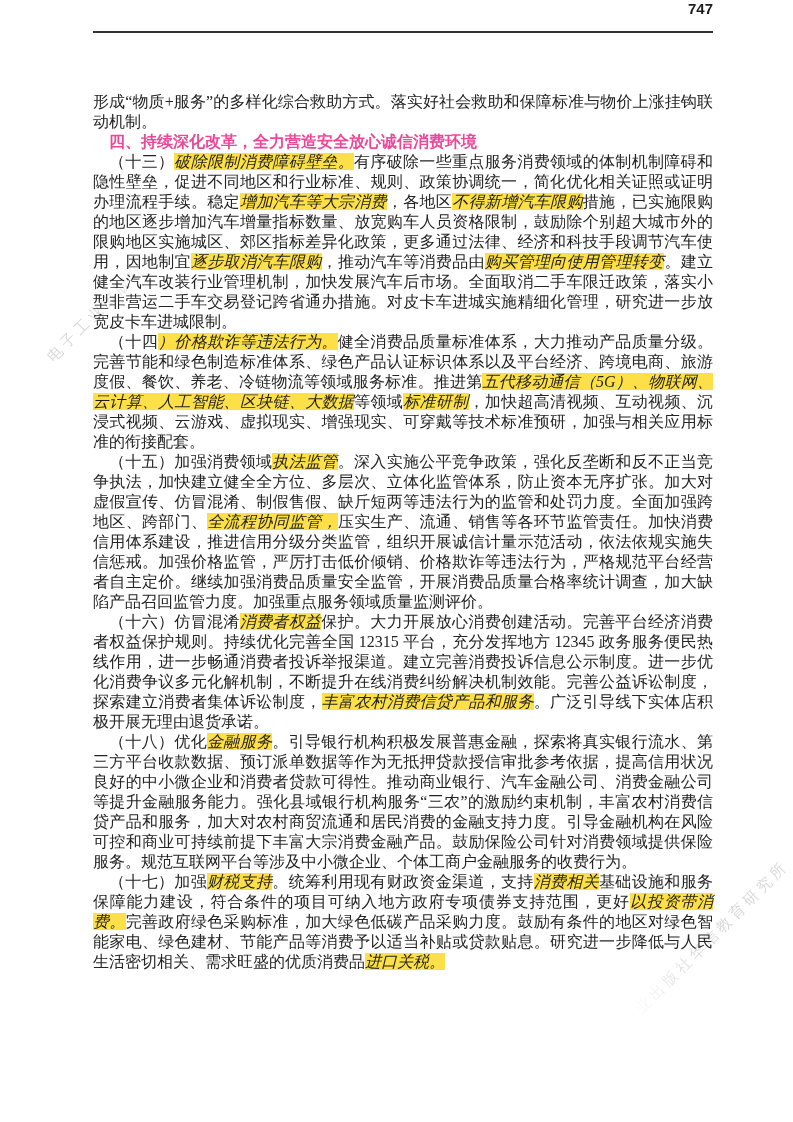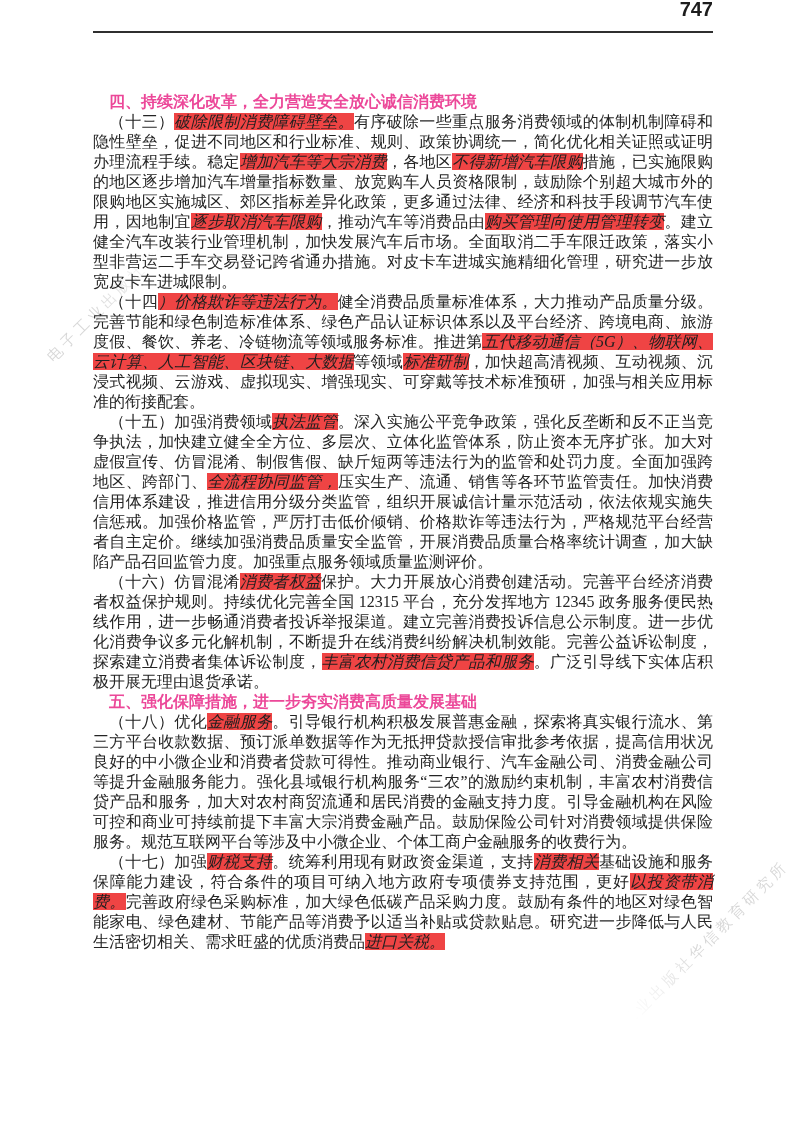--- a/index.html
+++ b/index.html
@@ -8,42 +8,42 @@
     width:793px;height:1122px;
     background:#ffffff;
     overflow:hidden;
     font-family:"Liberation Serif","DejaVu Serif",serif;
     color:#242424;
   }
   .page-number{
     position:absolute;left:93px;top:1px;width:620px;
     text-align:right;
     font-family:"Liberation Sans","DejaVu Sans",sans-serif;
-    font-weight:700;font-size:20px;line-height:16px;color:#1d1d1d;
+    font-weight:700;font-size:15px;line-height:16px;color:#1d1d1d;
   }
   .header-rule{
     position:absolute;left:93px;top:31px;width:620px;height:2px;
     background:#2f2f2f;
   }
   .content{
     position:absolute;left:93px;top:92px;width:620px;
     font-size:16px;line-height:20px;
     text-align:justify;
     text-justify:inter-ideograph;
   }
   .content p{margin:0;padding:0;}
   p.body, p.continuation, p.heading{ text-indent:0; }
   p.body, p.heading{ text-indent:16px; }
   p.heading{
     font-weight:700;
     font-family:"Liberation Sans","DejaVu Sans",sans-serif;
     color:#ec4899;
   }
   .hl{
-    background:#ef4444;
+    background:#fde047;
     font-style:italic; 
     color:#1f1f1f;
   }
   .wm{
     position:absolute;white-space:nowrap;
     font-size:15px;letter-spacing:4px;
     color:rgba(0,0,0,0.16);
     transform:rotate(-45deg);
     transform-origin:0 50%;
     pointer-events:none;
@@ -64,22 +64,22 @@
 <body>
 
 <div class="page">
   <div class="page-number">747</div>
   <div class="header-rule"></div>
 
   <span class="wm" id="wm1">电子工业出版社华信教育研究所</span>
   <span class="wm" id="wm2">电子工业出版社华信教育研究所</span>
 
   <div class="content" id="doc-body">
+      <p class="continuation"><span>形成“物质+服务”的多样化综合救助方式。落实好社会救助和保障标准与物价上涨挂钩联动机制。</span></p>
       <p class="heading"><span>四、持续深化改革，全力营造安全放心诚信消费环境</span></p>
       <p class="body"><span>（十三）</span><span class="hl">破除限制消费障碍壁垒。</span><span>有序破除一些重点服务消费领域的体制机制障碍和隐性壁垒，促进不同地区和行业标准、规则、政策协调统一，简化优化相关证照或证明办理流程手续。稳定</span><span class="hl">增加汽车等大宗消费</span><span>，各地区</span><span class="hl">不得新增汽车限购</span><span>措施，已实施限购的地区逐步增加汽车增量指标数量、放宽购车人员资格限制，鼓励除个别超大城市外的限购地区实施城区、郊区指标差异化政策，更多通过法律、经济和科技手段调节汽车使用，因地制宜</span><span class="hl">逐步取消汽车限购</span><span>，推动汽车等消费品由</span><span class="hl">购买管理向使用管理转变</span><span>。建立健全汽车改装行业管理机制，加快发展汽车后市场。全面取消二手车限迁政策，落实小型非营运二手车交易登记跨省通办措施。对皮卡车进城实施精细化管理，研究进一步放宽皮卡车进城限制。</span></p>
       <p class="body"><span>（十四</span><span class="hl">）价格欺诈等违法行为。</span><span>健全消费品质量标准体系，大力推动产品质量分级。完善节能和绿色制造标准体系、绿色产品认证标识体系以及平台经济、跨境电商、旅游度假、餐饮、养老、冷链物流等领域服务标准。推进第</span><span class="hl">五代移动通信（5G）、物联网、云计算、人工智能、区块链、大数据</span><span>等领域</span><span class="hl">标准研制</span><span>，加快超高清视频、互动视频、沉浸式视频、云游戏、虚拟现实、增强现实、可穿戴等技术标准预研，加强与相关应用标准的衔接配套。</span></p>
       <p class="body"><span>（十五）加强消费领域</span><span class="hl">执法监管</span><span>。深入实施公平竞争政策，强化反垄断和反不正当竞争执法，加快建立健全全方位、多层次、立体化监管体系，防止资本无序扩张。加大对虚假宣传、仿冒混淆、制假售假、缺斤短两等违法行为的监管和处罚力度。全面加强跨地区、跨部门、</span><span class="hl">全流程协同监管，</span><span>压实生产、流通、销售等各环节监管责任。加快消费信用体系建设，推进信用分级分类监管，组织开展诚信计量示范活动，依法依规实施失信惩戒。加强价格监管，严厉打击低价倾销、价格欺诈等违法行为，严格规范平台经营者自主定价。继续加强消费品质量安全监管，开展消费品质量合格率统计调查，加大缺陷产品召回监管力度。加强重点服务领域质量监测评价。</span></p>
       <p class="body"><span>（十六）仿冒混淆</span><span class="hl">消费者权益</span><span>保护。大力开展放心消费创建活动。完善平台经济消费者权益保护规则。持续优化完善全国 12315 平台，充分发挥地方 12345 政务服务便民热线作用，进一步畅通消费者投诉举报渠道。建立完善消费投诉信息公示制度。进一步优化消费争议多元化解机制，不断提升在线消费纠纷解决机制效能。完善公益诉讼制度，探索建立消费者集体诉讼制度，</span><span class="hl">丰富农村消费信贷产品和服务</span><span>。广泛引导线下实体店积极开展无理由退货承诺。</span></p>
-      <p class="heading"><span>五、强化保障措施，进一步夯实消费高质量发展基础</span></p>
       <p class="body"><span>（十八）优化</span><span class="hl">金融服务</span><span>。引导银行机构积极发展普惠金融，探索将真实银行流水、第三方平台收款数据、预订派单数据等作为无抵押贷款授信审批参考依据，提高信用状况良好的中小微企业和消费者贷款可得性。推动商业银行、汽车金融公司、消费金融公司等提升金融服务能力。强化县域银行机构服务“三农”的激励约束机制，丰富农村消费信贷产品和服务，加大对农村商贸流通和居民消费的金融支持力度。引导金融机构在风险可控和商业可持续前提下丰富大宗消费金融产品。鼓励保险公司针对消费领域提供保险服务。规范互联网平台等涉及中小微企业、个体工商户金融服务的收费行为。</span></p>
       <p class="body"><span>（十七）加强</span><span class="hl">财税支持</span><span>。统筹利用现有财政资金渠道，支持</span><span class="hl">消费相关</span><span>基础设施和服务保障能力建设，符合条件的项目可纳入地方政府专项债券支持范围，更好</span><span class="hl">以投资带消费。</span><span>完善政府绿色采购标准，加大绿色低碳产品采购力度。鼓励有条件的地区对绿色智能家电、绿色建材、节能产品等消费予以适当补贴或贷款贴息。研究进一步降低与人民生活密切相关、需求旺盛的优质消费品</span><span class="hl">进口关税。</span></p>
     </div>
 </div>
 
 </body></html>

